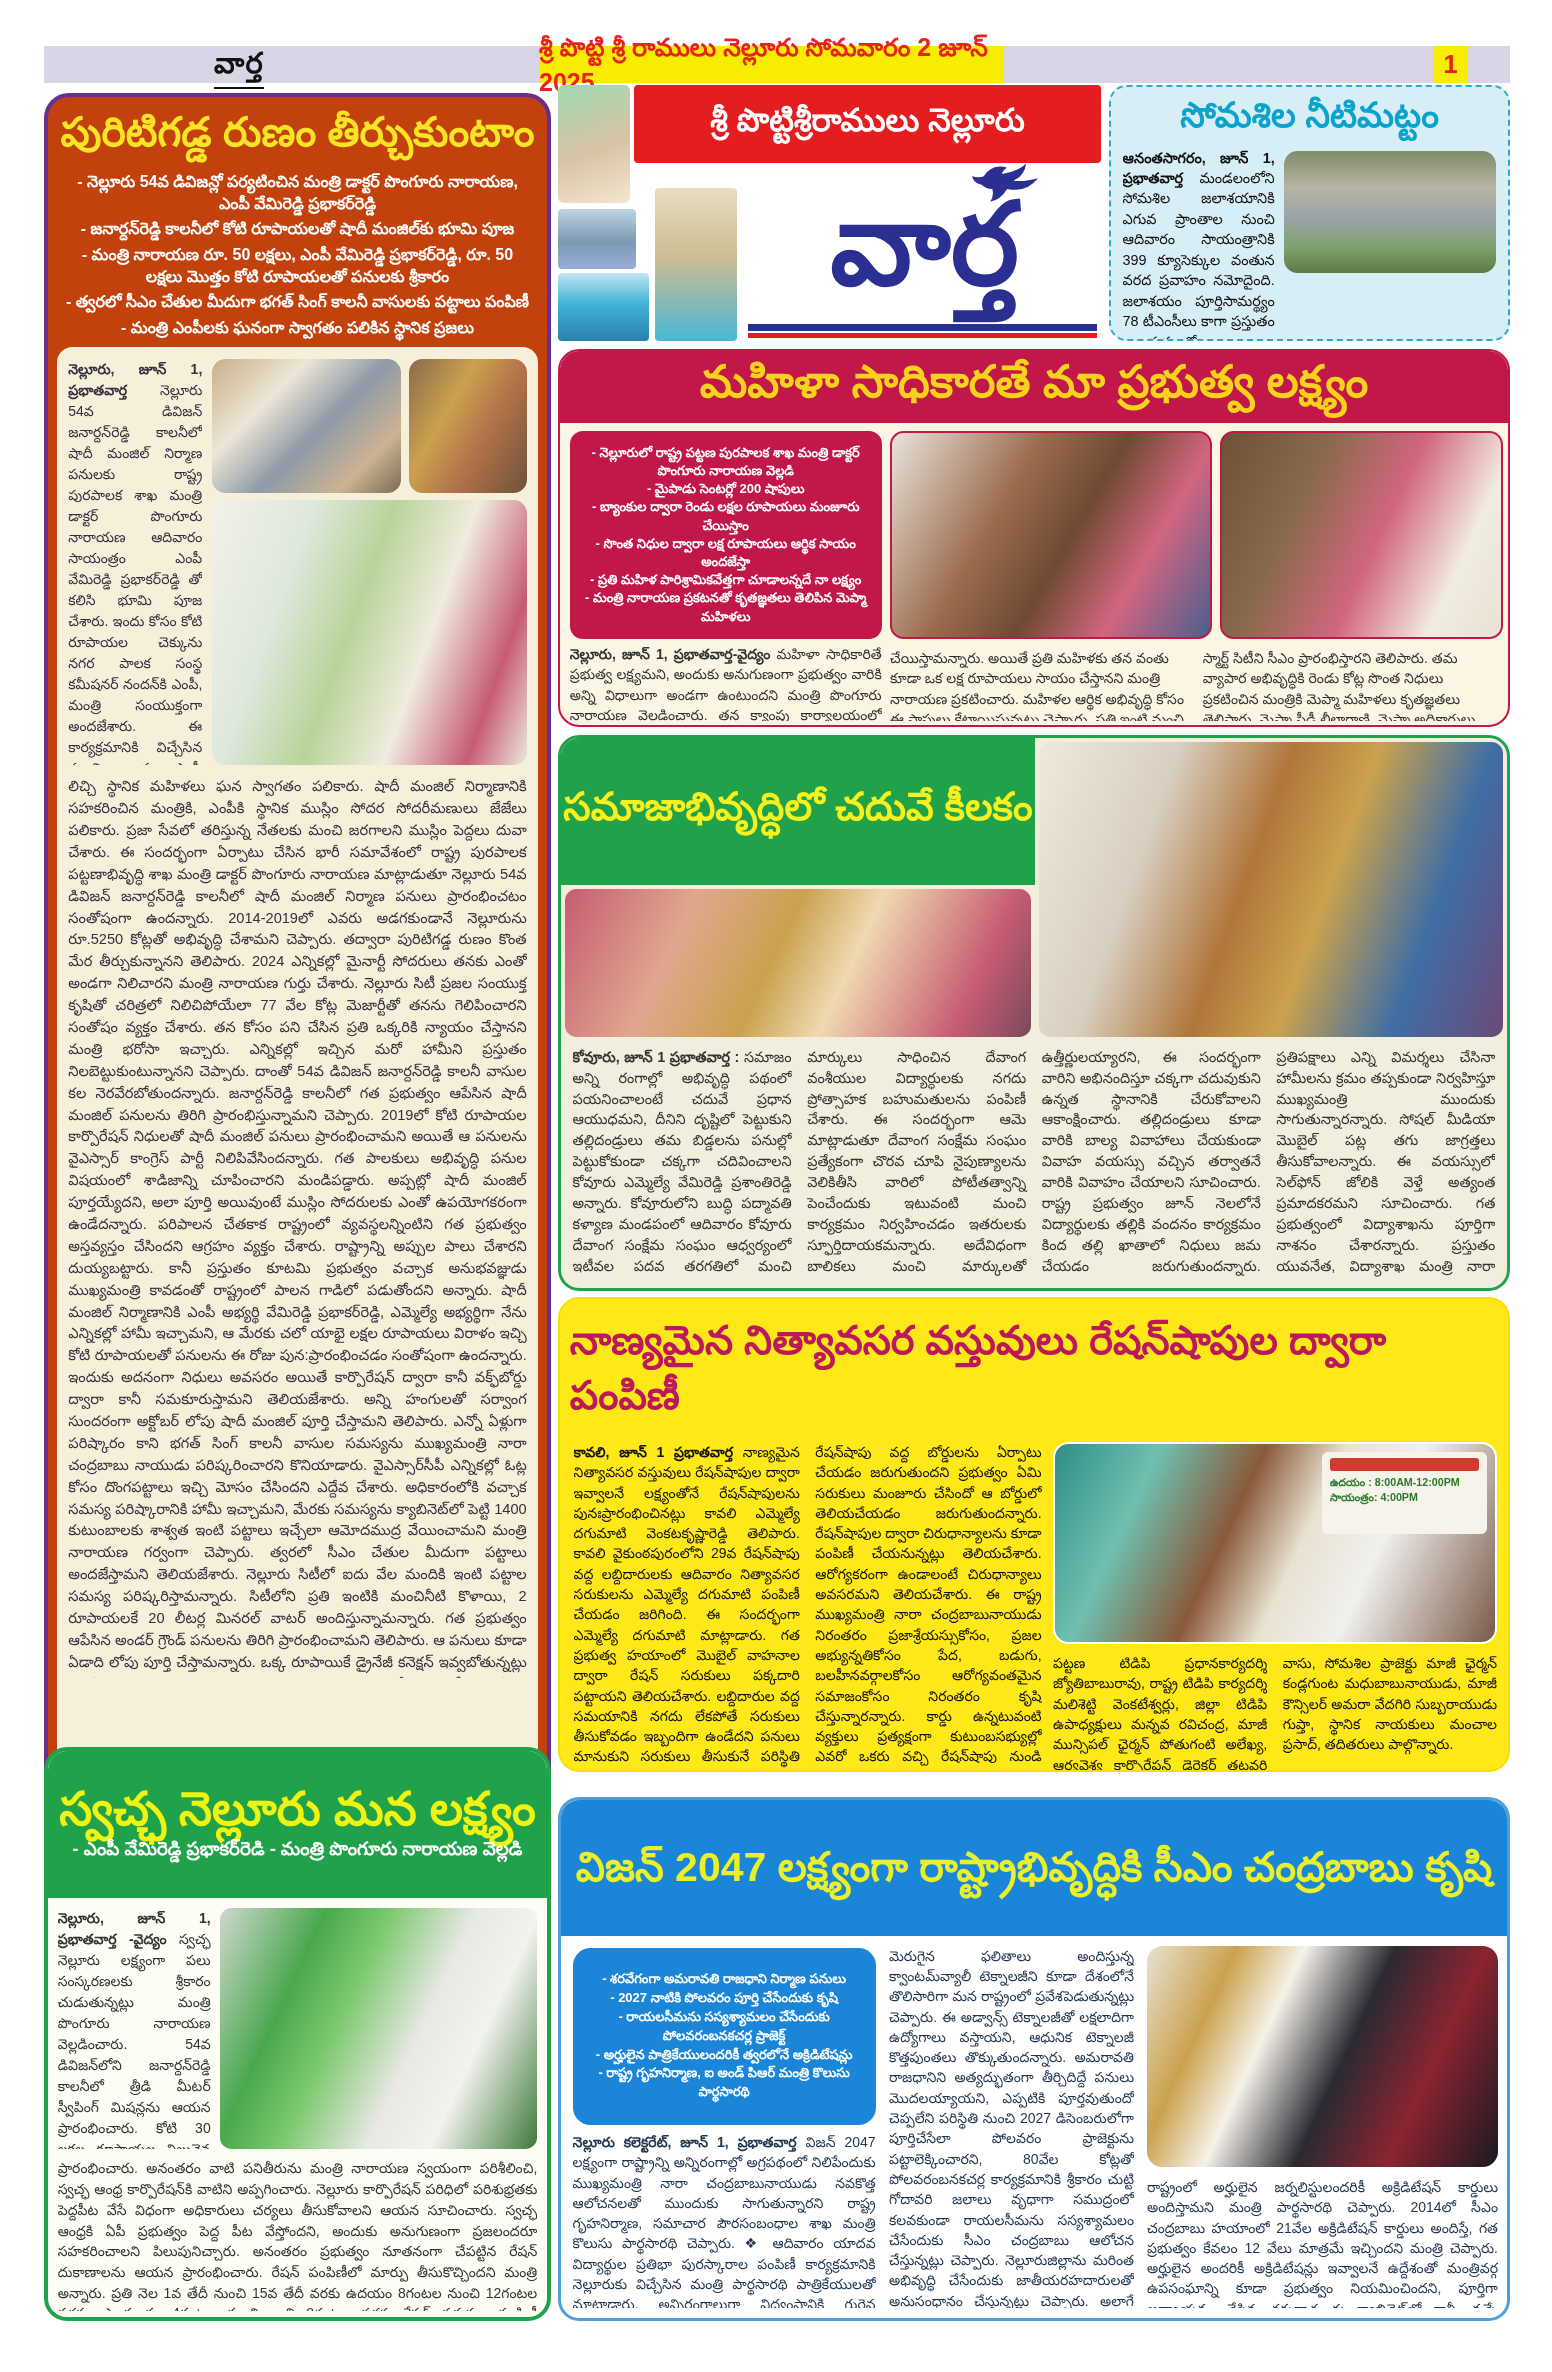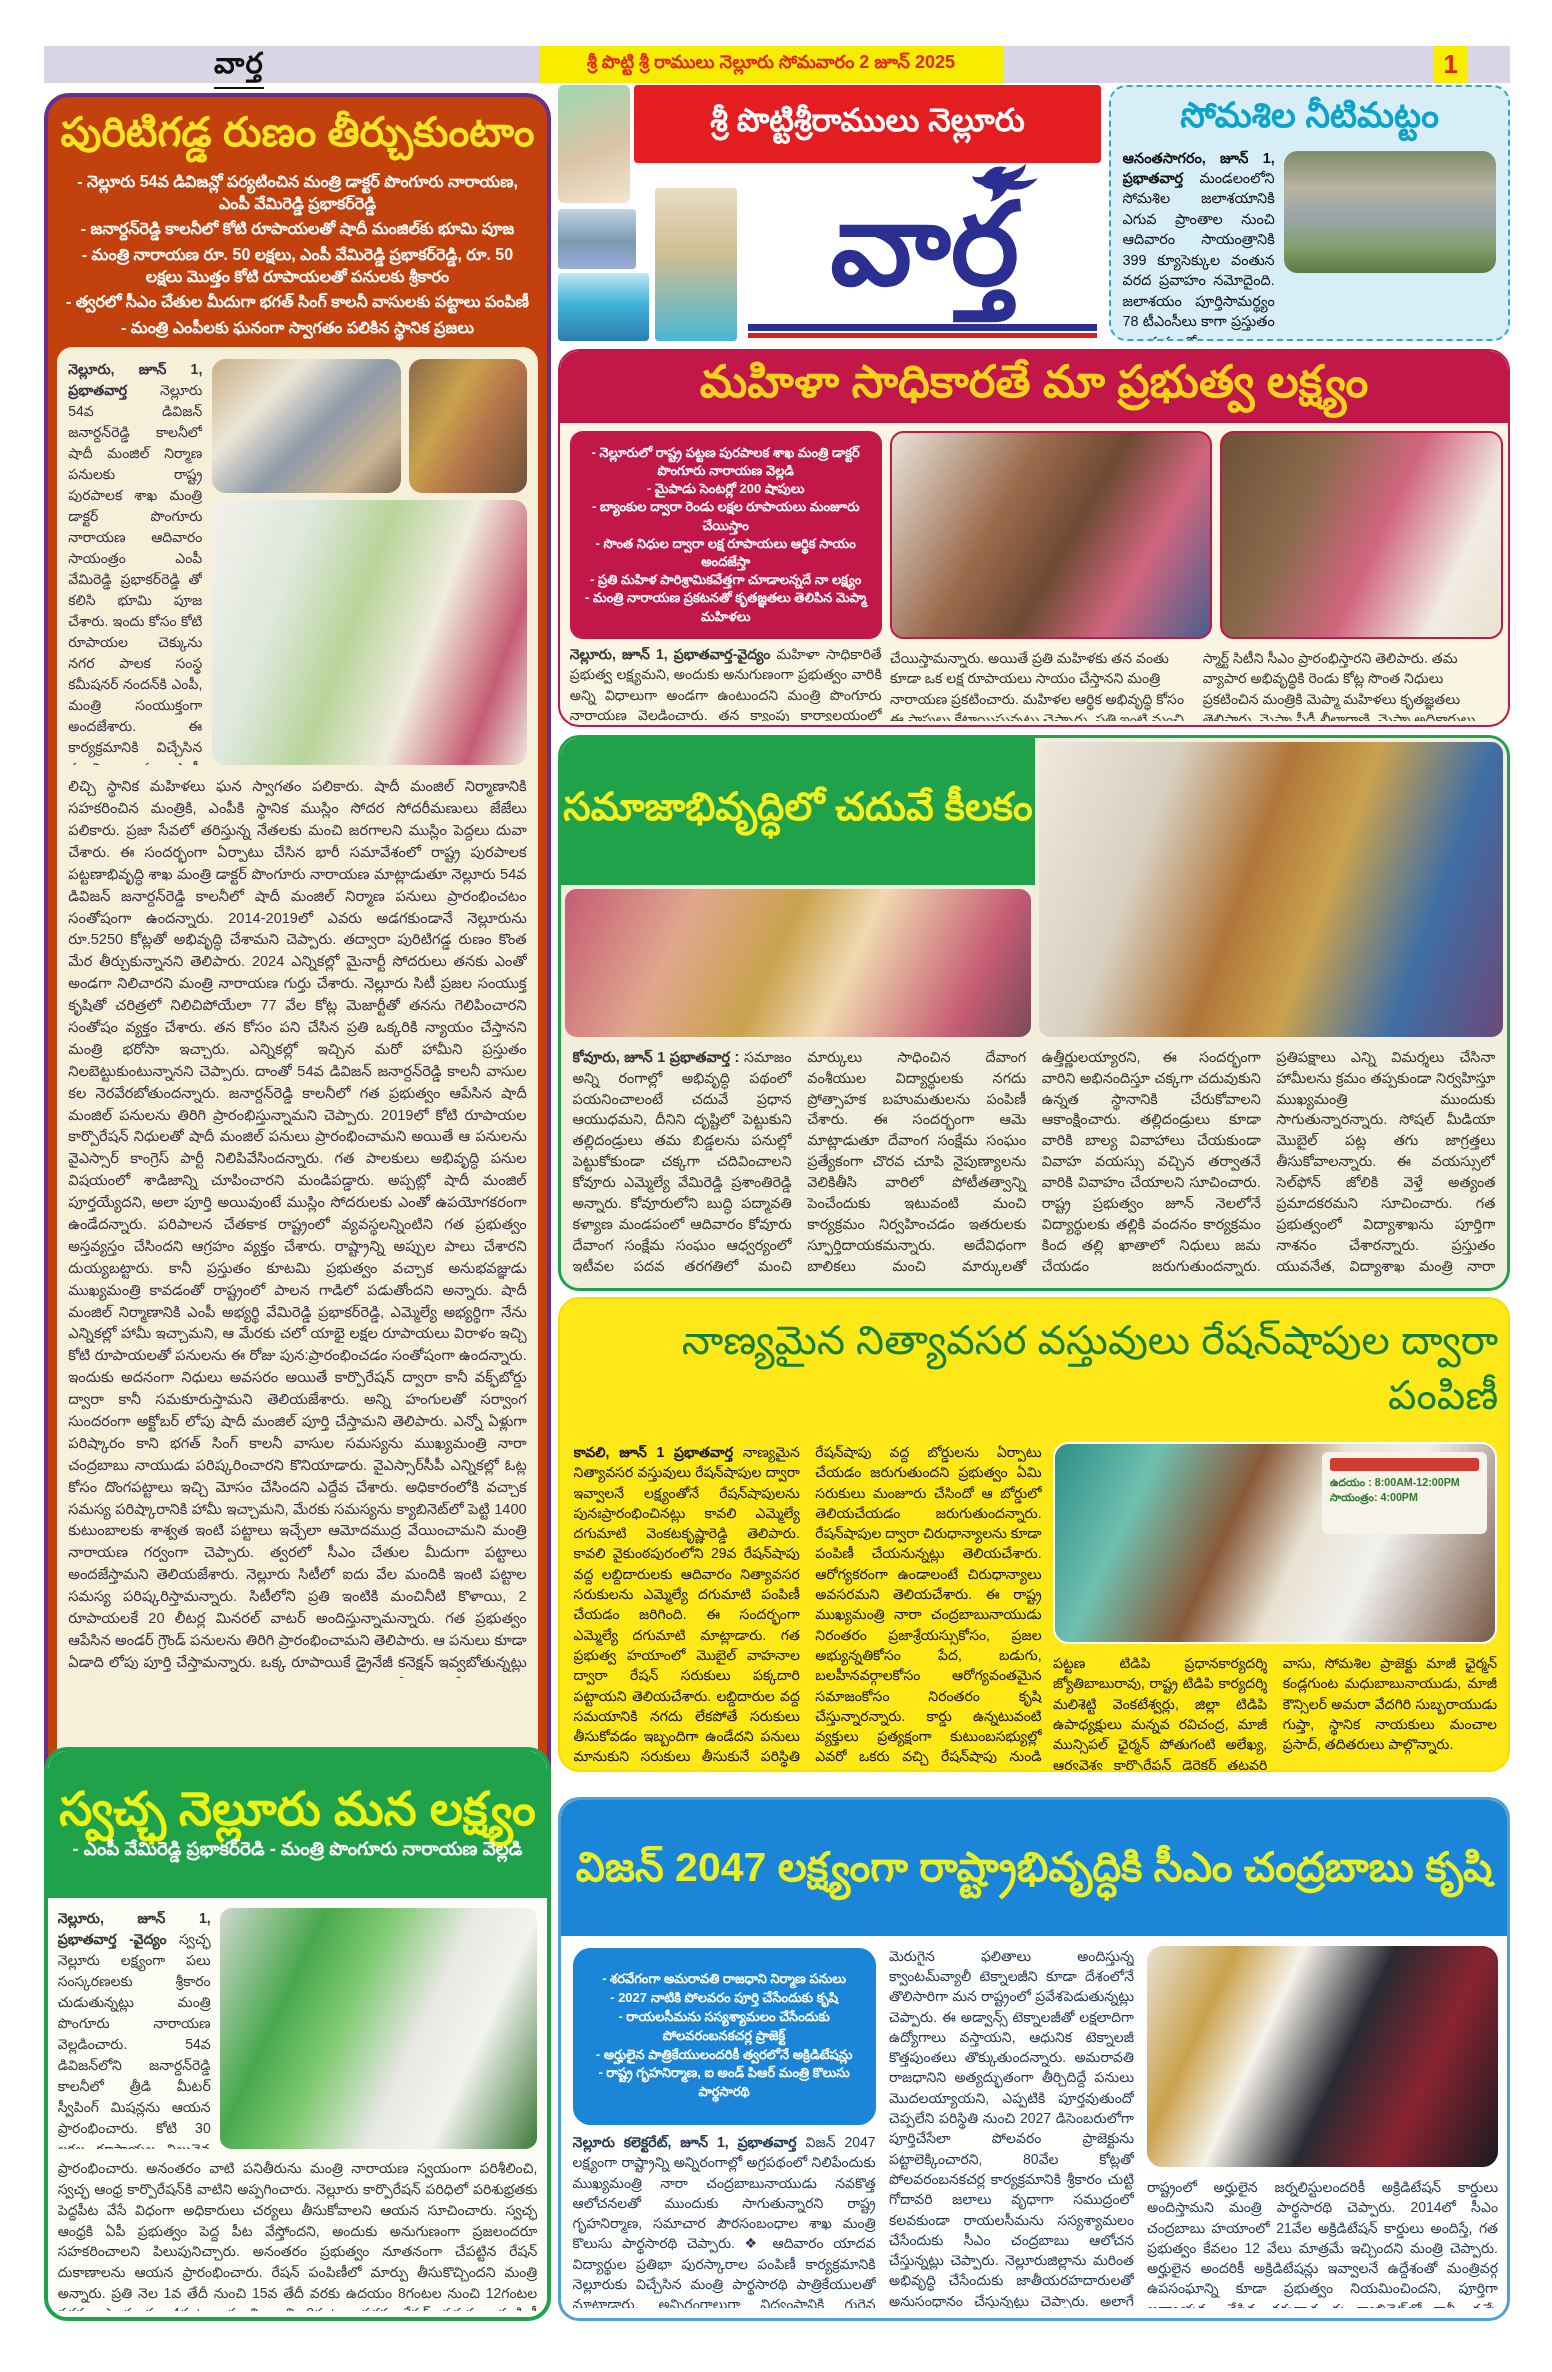--- a/index.html
+++ b/index.html
@@ -6,21 +6,21 @@
   #page{position:relative;width:1553px;height:2373px;background:#ffffff;overflow:hidden;
         font-family:"Liberation Sans",sans-serif;color:#222;}
   [data-name]{box-sizing:border-box;}
 
   
   #topbar{position:absolute;left:44px;top:46px;width:1466px;height:37px;background:#d9d5e6;}
   #topbar .logo{position:absolute;left:170px;top:1px;font-size:29px;font-weight:bold;color:#111;
                 border-bottom:2.9px solid #111;letter-spacing:1px;}
   #topbar .datebox{position:absolute;left:495px;top:0;width:464px;height:37px;background:#f8ed00;
                    display:flex;align-items:center;justify-content:center;}
-  #topbar .datebox span{color:#e8231d;font-weight:bold;font-size:18px;}
+  #topbar .datebox span{color:#e8231d;font-weight:bold;font-size:25px;}
   #topbar .pagebox{position:absolute;right:42px;top:0;width:35px;height:37px;background:#f8ed00;
                    display:flex;align-items:center;justify-content:center;color:#e8231d;
                    font-size:26px;font-weight:bold;}
 
   
   .ph{border-radius:13.6px;overflow:hidden;position:relative;}
   .body-txt{text-align:justify;overflow:hidden;}
   .dl{font-weight:bold;}
 
   
@@ -97,21 +97,21 @@
   .ph-felicit{flex:1;margin:3.9px;border-radius:11.6px;
               background:linear-gradient(115deg,#c65c73 0%,#e0a78e 25%,#caa24e 45%,#f0d9b0 60%,#c65c73 85%,#7a4a5a 100%);}
   .ph-portraitgift{flex:1;margin:3.9px;border-radius:11.6px;
               background:linear-gradient(110deg,#efe9dc 0%,#d8cfc0 25%,#b0763a 45%,#caa24e 60%,#3f6ea5 80%,#6a4a78 100%);}
   #education .bodycols{margin:5.8px 11.6px;height:231px;font-size:14.4px;line-height:1.45;
                        column-count:4;column-gap:15.5px;text-align:justify;overflow:hidden;color:#333;}
 
   
   #ration{position:absolute;left:558px;top:1297px;width:952px;height:475px;background:#ffe817;
           border-radius:21.3px;overflow:hidden;border:2.9px solid #f5df00;}
-  #ration .hl{text-align:right;color:#15803d;font-weight:normal;font-size:40px;margin:19.4px 9.7px 9.7px;}
+  #ration .hl{text-align:left;color:#be185d;font-weight:bold;font-size:40px;margin:19.4px 9.7px 9.7px;}
   #ration .content{position:relative;height:380px;}
   #ration .leftcols{position:absolute;left:13.6px;top:3.9px;width:468px;bottom:7.8px;font-size:14px;
                     line-height:1.45;column-count:2;column-gap:15.5px;text-align:justify;overflow:hidden;color:#111;}
   .ph-ration{position:absolute;left:493px;top:3.9px;width:444px;height:202px;border-radius:15.5px;border:2.9px solid #fff;
              background:linear-gradient(115deg,#2e8e86 0%,#6fc0b0 20%,#8a5a3a 40%,#e8e2d2 55%,#f0f0ee 70%,#7a5a48 100%);}
   #ration .sign{position:absolute;right:7.8px;top:7.8px;width:165px;height:82px;background:#f6f3ea;border-radius:5.8px;
                 padding:5.8px 7.8px;font-size:10.7px;color:#2a7a2a;font-weight:bold;overflow:hidden;}
   #ration .sign .strip{height:13.6px;background:#d23b2f;border-radius:2.9px;margin-bottom:4.9px;}
   #ration .bottomcols{position:absolute;left:493px;top:215px;width:444px;bottom:7.8px;font-size:14px;
                       line-height:1.45;column-count:2;column-gap:15.5px;text-align:justify;overflow:hidden;color:#111;}

